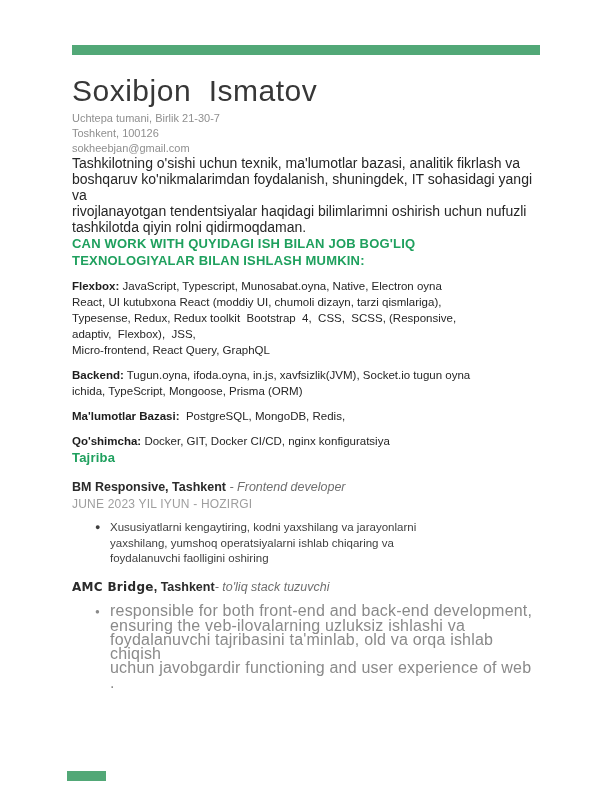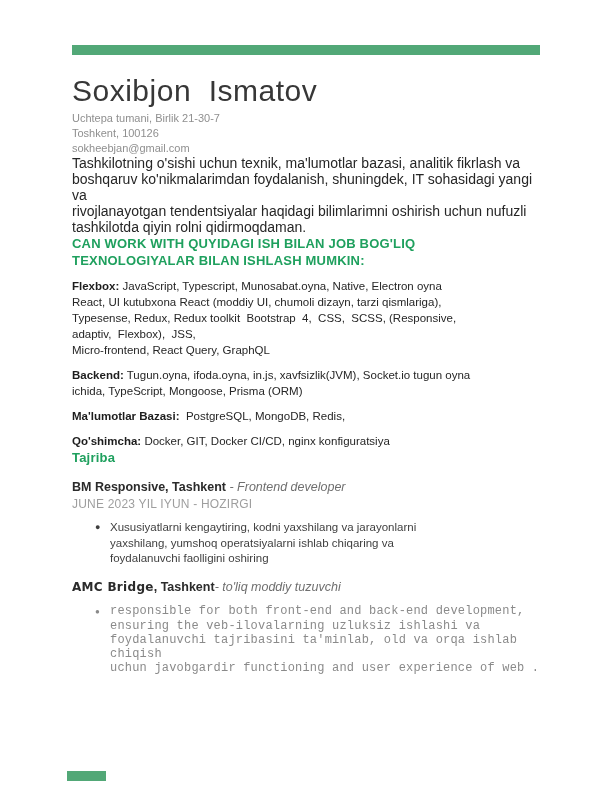--- a/index.html
+++ b/index.html
@@ -39,21 +39,21 @@
   .loc{font-weight:700;color:#2b2b2b;margin-top:45px;}
   .role{font-style:italic;color:#6f6f6f;font-weight:400;white-space:pre-wrap;}
   .dates{margin-top:3px;font-size:12px;line-height:13px;color:#9E9E9E;letter-spacing:0.2px;}
   .bullet{display:flex;margin-top:9px;padding-left:23px;}
   .dot{width:15px;flex:0 0 15px;font-size:9px;line-height:15px;color:#3F3F3F;}
   .bullet-text{
     flex:1;font-size:11.5px;line-height:15.3px;color:#3F3F3F;white-space:pre-wrap;
   }
   .bullet.muted .dot{color:#8A8A8A;font-size:8px;}
   .bullet.muted .bullet-text{
-    font-family:Liberation Mono, monospace;font-size:12px;line-height:14.3px;
+    font-family:Liberation Sans, sans-serif;font-size:16px;line-height:14.3px;
     color:#8A8A8A;letter-spacing:0.2px;
   }
 </style>
 </head>
 <body>
 
 <div class="page">
 
   <div class="accent-bar"></div>
 
@@ -104,21 +104,21 @@
     </div>
     <div class="dates">JUNE 2023 YIL IYUN - HOZIRGI</div>
     <div class="bullet">
       <span class="dot">●</span>
       <span class="bullet-text">Xususiyatlarni kengaytiring, kodni yaxshilang va jarayonlarni
 yaxshilang, yumshoq operatsiyalarni ishlab chiqaring va
 foydalanuvchi faolligini oshiring</span>
     </div>
 
     <div class="job-head">
-      <span class="company alt">AMC Bridge</span><span class="loc">, Tashkent</span><span class="role">- to'liq moddiy tuzuvchi</span>
+      <span class="company alt">AMC Bridge</span><span class="loc">, Tashkent</span><span class="role">- to'liq stack tuzuvchi</span>
     </div>
     <div class="bullet muted">
       <span class="dot">●</span>
       <span class="bullet-text">responsible for both front-end and back-end development,
 ensuring the veb-ilovalarning uzluksiz ishlashi va
 foydalanuvchi tajribasini ta'minlab, old va orqa ishlab chiqish
 uchun javobgardir functioning and user experience of web .</span>
     </div>
 
   </div>

